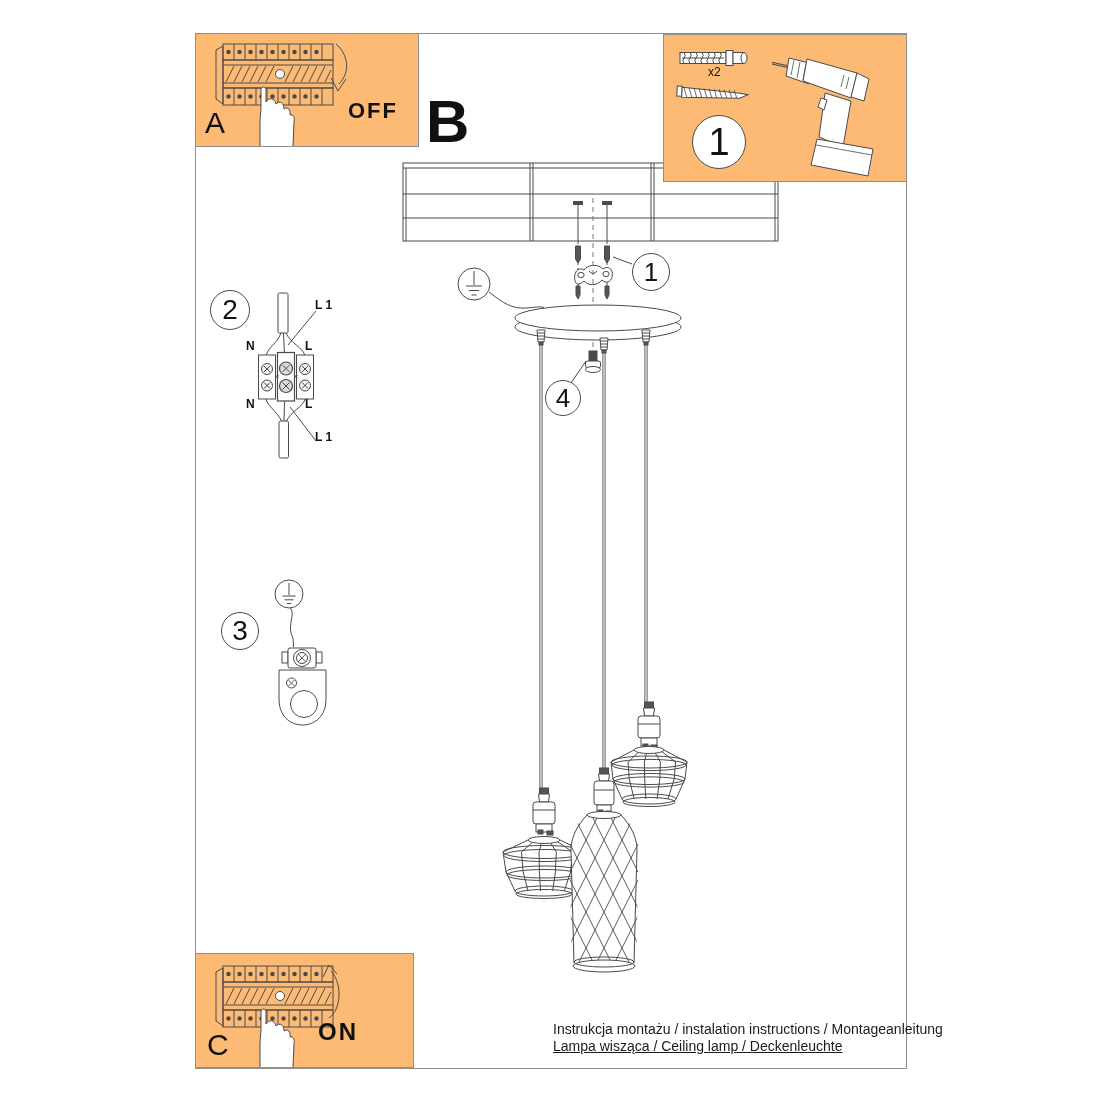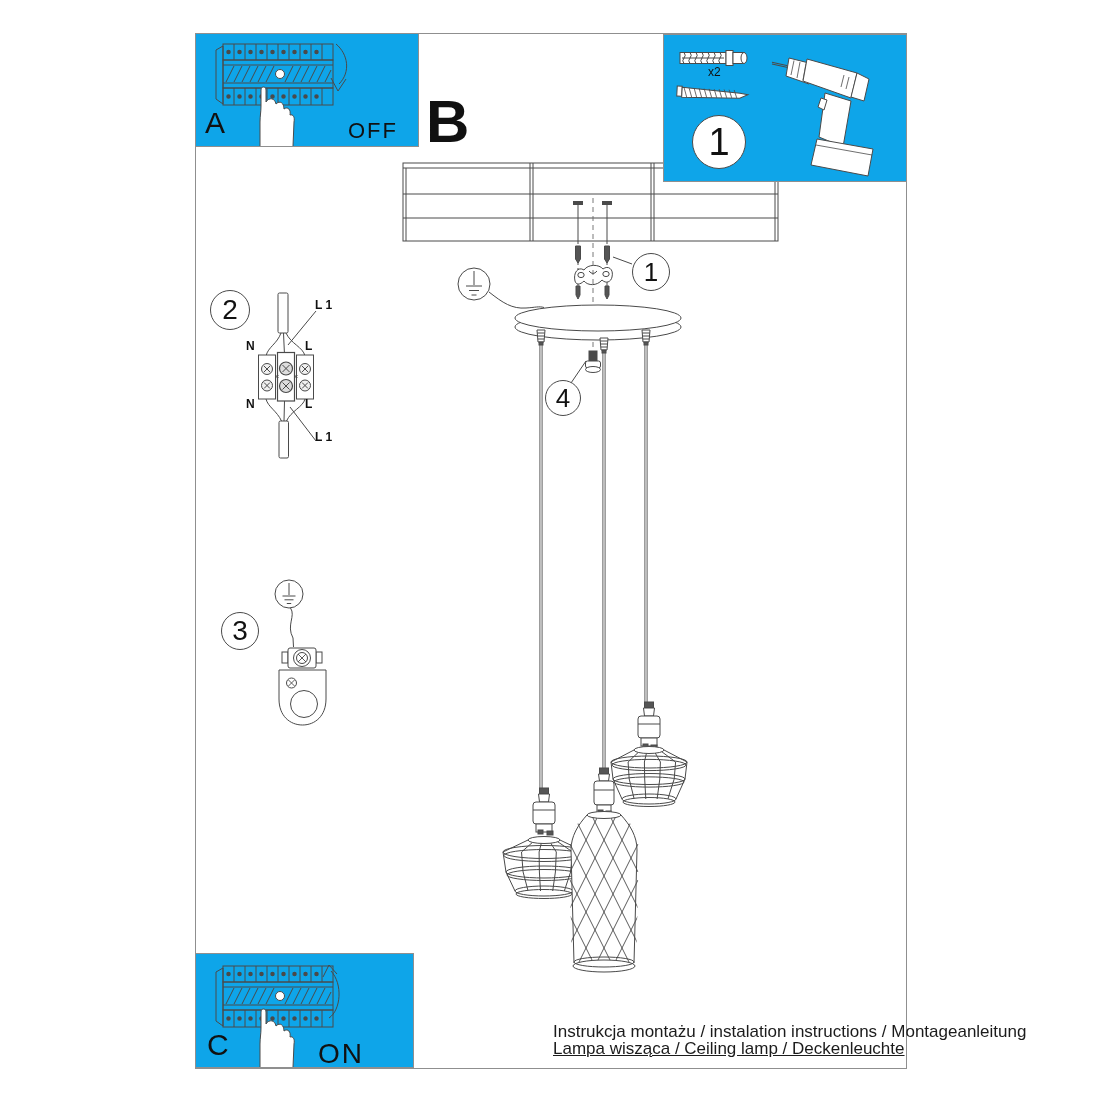--- a/index.html
+++ b/index.html
@@ -1,25 +1,25 @@
 <!DOCTYPE html>
 <html><head>
 <meta charset="utf-8">
 <style>
   html,body{margin:0;padding:0;background:#fff;width:1100px;height:1100px;overflow:hidden;}
   body{font-family:"Liberation Sans","DejaVu Sans",sans-serif;color:#1b1b1b;position:relative;}
   .abs{position:absolute;}
   .frame{border:1px solid #8f8f8f;background:transparent;}
-  .panel{border:1px solid #8f8f8f;background:#0ea5e9;}
+  .panel{border:1px solid #8f8f8f;background:#fdba74;}
   .panel svg{position:absolute;left:0;top:0;}
   .biglabel{font-size:30px;font-weight:400;color:#111;line-height:1;}
-  .actionlabel{font-weight:400;color:#111;line-height:1;letter-spacing:2px;margin-top:20px;}
+  .actionlabel{font-weight:700;color:#111;line-height:1;letter-spacing:2px;}
   .circle-callout{border:1.5px solid #4a4a4a;border-radius:50%;display:flex;align-items:center;justify-content:center;background:#fff;color:#111;line-height:1;z-index:6;}
   .wirelabel{font-size:12px;font-weight:700;color:#111;line-height:1;z-index:5;}
-  .footer-line{font-size:17px;color:#1b1b1b;line-height:1.25;white-space:nowrap;z-index:5;text-align:right;}
+  .footer-line{font-size:14px;color:#1b1b1b;line-height:1.25;white-space:nowrap;z-index:5;text-align:right;}
   .letterB{font-size:60px;font-weight:700;color:#111;line-height:1;z-index:5;}
   svg{display:block;}
   #art{z-index:1;}
   .panel{z-index:3;}
   .txt{z-index:5;}
 </style>
 </head>
 <body>
 
 <div class="abs frame" style="left:195px;top:33px;width:710px;height:1034px;"></div>
@@ -291,21 +291,21 @@
         <line x1="5.5" y1="52.5" x2="104.5" y2="52.5" stroke-dasharray="0 11" stroke-linecap="round" stroke-width="4.5"></line>
       </g>
       <path fill="#fff" d="M64,113 L64,90 C64,84 65,80 65,74 L65,58 C65,54 70,54 70,58 L70,70 C73,65 79,66 80,72 C84,68 88,71 88,77 C92,74 95,78 94,83 C97,82 99,85 98,90 L97,113"></path>
       <g>
         <path d="M133,64 C145,56 147,30 135,17"></path>
         <path d="M127,23 L133,11 L141,20"></path>
       </g>
     </g>
   </svg>
   <span class="abs biglabel txt" style="left:11px;top:76px;">C</span>
-  <span class="abs actionlabel txt" style="left:122px;top:66px;font-size:28px;">ON</span>
+  <span class="abs actionlabel txt" style="left:122px;top:66px;font-size:24px;">ON</span>
 </div>
 
 <span class="abs circle-callout" style="left:692px;top:115px;width:52px;height:52px;font-size:38px;">1</span>
 <span class="abs circle-callout" style="left:632px;top:253px;width:36px;height:36px;font-size:26px;">1</span>
 <span class="abs circle-callout" style="left:210px;top:290px;width:38px;height:38px;font-size:28px;">2</span>
 <span class="abs circle-callout" style="left:221px;top:612px;width:36px;height:36px;font-size:28px;">3</span>
 <span class="abs circle-callout" style="left:545px;top:380px;width:34px;height:34px;font-size:26px;">4</span>
 
 <span class="abs wirelabel" style="left:315px;top:299px;">L 1</span>
 <span class="abs wirelabel" style="left:246px;top:340px;">N</span>

